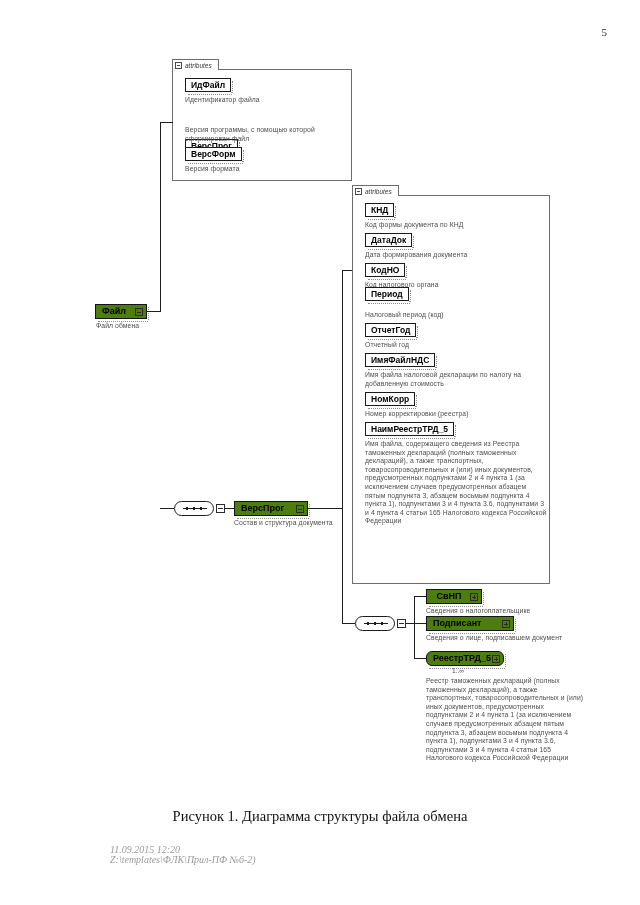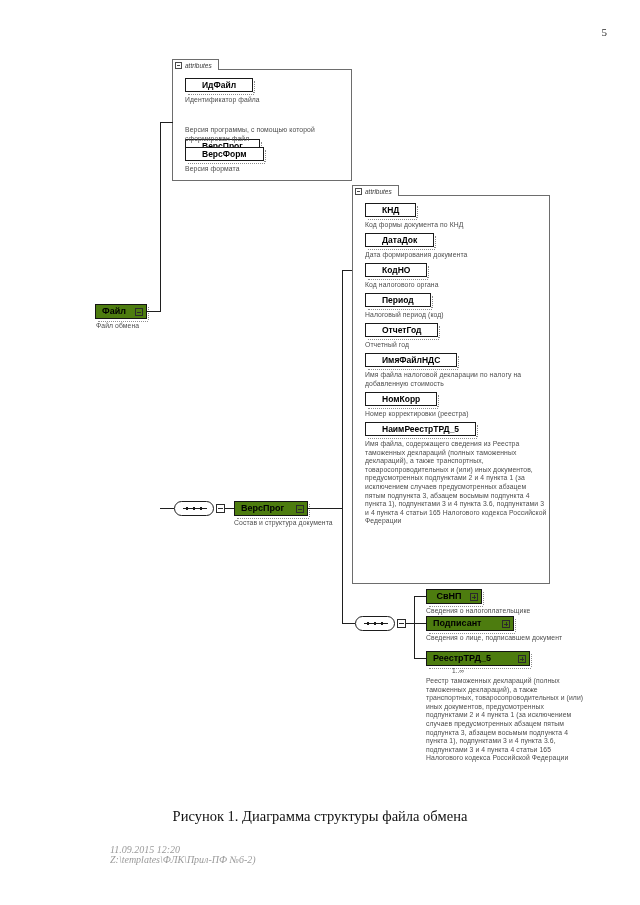--- a/index.html
+++ b/index.html
@@ -57,21 +57,21 @@
 
   
   .chip{
     position:absolute;
     border:1px solid #1a1a1a;
     background:#ffffff;
     font-size:8.5px;
     font-weight:bold;
     line-height:12px;
     height:14px;
-    padding:0 16px;
+    padding:0 5px;
     white-space:nowrap;
     box-sizing:border-box;
     color:#000;
   }
   .chip.dashed-shadow:before{
     content:"";position:absolute;
     left:2px;top:13px;right:-2px;height:2px;
     border-bottom:1px dotted #8a8a8a;
     border-right:1px dotted #8a8a8a;
   }
@@ -254,21 +254,21 @@
 
       <div class="chip dashed-shadow" style="left:12px;top:7px;"><span>КНД</span></div>
       <div class="desc" style="left:12px;top:25px;width:180px;">Код формы документа по КНД</div>
 
       <div class="chip dashed-shadow" style="left:12px;top:37px;"><span>ДатаДок</span></div>
       <div class="desc" style="left:12px;top:55px;width:180px;">Дата формирования документа</div>
 
       <div class="chip dashed-shadow" style="left:12px;top:67px;"><span>КодНО</span></div>
       <div class="desc" style="left:12px;top:85px;width:180px;">Код налогового органа</div>
 
-      <div class="chip dashed-shadow" style="left:12px;top:97px;"><span>Период</span></div>
+      <div class="chip dashed-shadow" style="left:12px;top:91px;"><span>Период</span></div>
       <div class="desc" style="left:12px;top:115px;width:180px;">Налоговый период (код)</div>
 
       <div class="chip dashed-shadow" style="left:12px;top:127px;"><span>ОтчетГод</span></div>
       <div class="desc" style="left:12px;top:145px;width:180px;">Отчетный год</div>
 
       <div class="chip dashed-shadow" style="left:12px;top:157px;"><span>ИмяФайлНДС</span></div>
       <div class="desc" style="left:12px;top:175px;width:180px;">Имя файла налоговой декларации по налогу на добавленную стоимость</div>
 
       <div class="chip dashed-shadow" style="left:12px;top:196px;"><span>НомКорр</span></div>
       <div class="desc" style="left:12px;top:214px;width:180px;">Номер корректировки (реестра)</div>
@@ -297,21 +297,21 @@
       <span class="plus"></span>
     </div>
     <div class="desc" style="left:426px;top:607px;width:160px;">Сведения о налогоплательщике</div>
 
     <div class="node shadowed" style="left:426px;top:616px;width:88px;">
       <span>Подписант</span>
       <span class="plus"></span>
     </div>
     <div class="desc" style="left:426px;top:634px;width:175px;">Сведения о лице, подписавшем документ</div>
 
-    <div class="node shadowed" style="left:426px;top:651px;width:104px;">
+    <div class="node shadowed" style="left:426px;top:651px;width:78px;border-radius:6px;">
       <span>РеестрТРД_5</span>
       <span class="plus"></span>
     </div>
     <div class="mult" style="left:452px;top:667px;">1..∞</div>
     <div class="desc" style="left:426px;top:677px;width:160px;">Реестр таможенных деклараций (полных таможенных деклараций), а также транспортных, товаросопроводительных и (или) иных документов, предусмотренных подпунктами 2 и 4 пункта 1 (за исключением случаев предусмотренных абзацем пятым подпункта 3, абзацем восьмым подпункта 4 пункта 1), подпунктами 3 и 4 пункта 3.6, подпунктами 3 и 4 пункта 4 статьи 165 Налогового кодекса Российской Федерации</div>
 
   </div>
 
   <div class="caption">Рисунок 1. Диаграмма структуры файла обмена</div>
 

